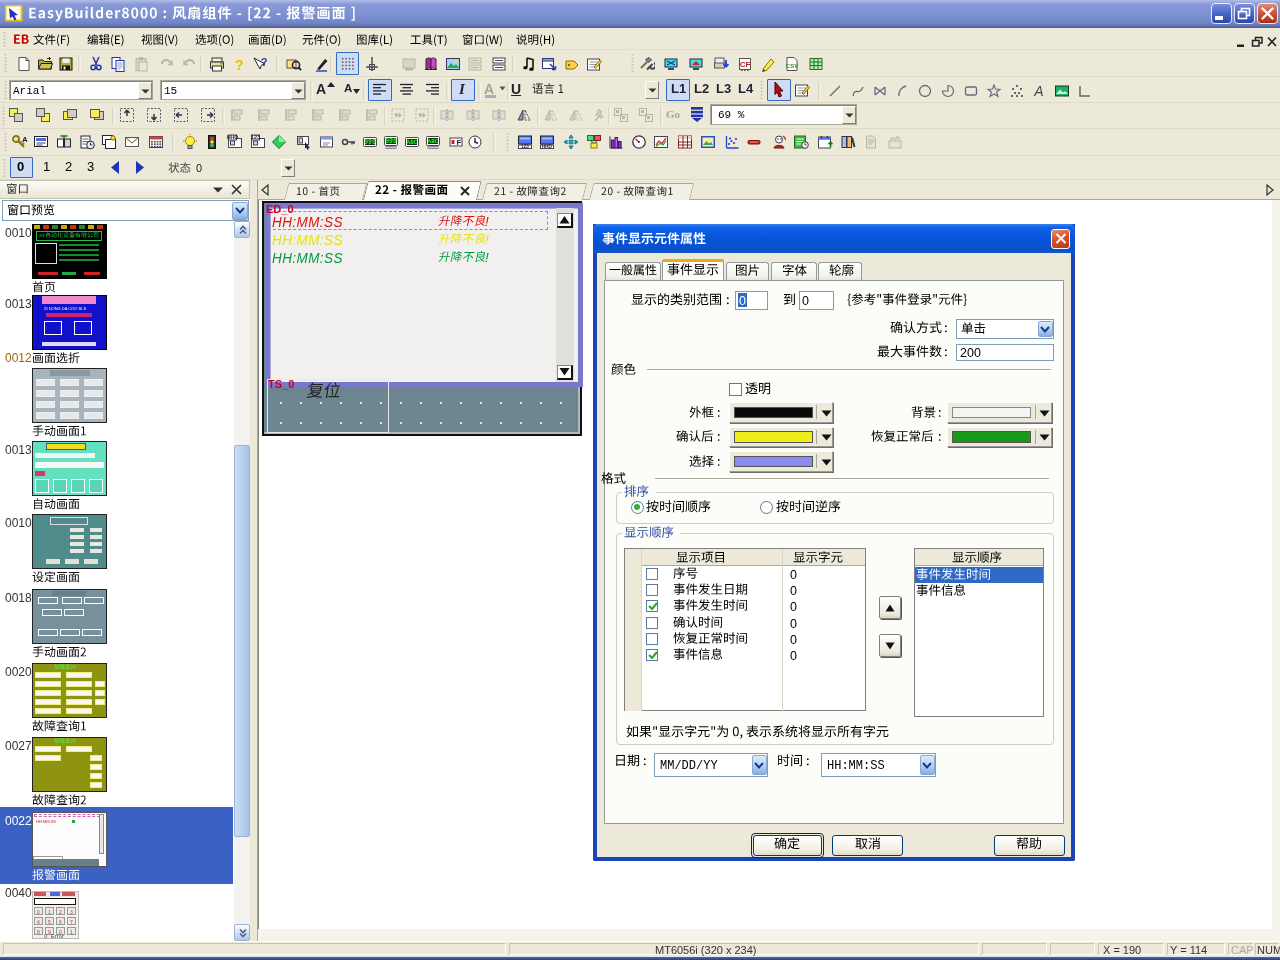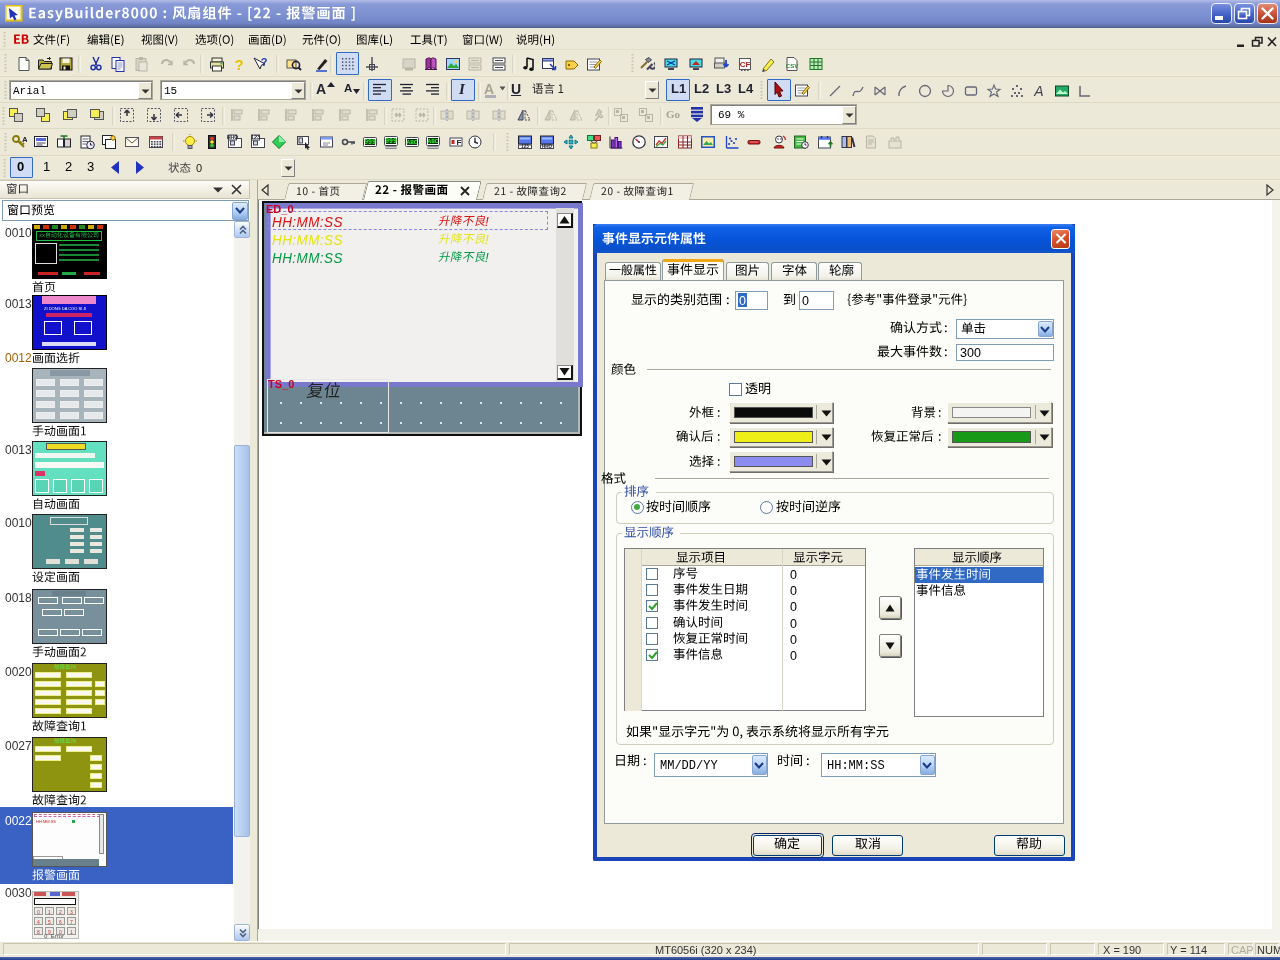--- a/index.html
+++ b/index.html
@@ -1242,21 +1242,21 @@
     <div style="position:absolute;left:32px;top:812px;width:75px;height:55px;background:#fdfdfd;border:1px solid #555;"></div>
 <div style="position:absolute;left:34px;top:814px;width:66px;height:3px;border:1px dashed #cc66aa;"></div>
 <div class="t" style="left:36px;top:819px;font:4px 'Liberation Sans';color:#cc2222">HH:MM:SS</div>
     <div style="position:absolute;left:72px;top:820px;width:3px;height:3px;background:#22aa44;"></div>
 <div style="position:absolute;left:99px;top:814px;width:5px;height:40px;background:#e8e8e8;border:1px solid #888;"></div>
 <div style="position:absolute;left:33px;top:856px;width:30px;height:8px;border:1px solid #999;"></div>
 <div style="position:absolute;left:33px;top:859px;width:66px;height:7px;background:#68808c;"></div>
 <svg style="position:absolute;left:32px;top:868.5px;overflow:visible" width="50" height="15">
       <path d="M5.1 0.6V11.3H6V5.6H6.3C6.8 6.8 7.4 8 8.2 9C7.6 9.7 6.9 10.2 6 10.6C6.3 10.8 6.5 11.1 6.6 11.3C7.5 10.9 8.2 10.3 8.8 9.6C9.4 10.3 10.1 10.9 10.9 11.2C11.1 11 11.4 10.7 11.6 10.5C10.8 10.1 10 9.6 9.4 9C10.2 7.8 10.8 6.4 11.1 4.9L10.5 4.7L10.4 4.8H6V1.5H9.8C9.8 2.6 9.7 3 9.5 3.2C9.4 3.3 9.3 3.3 9 3.3C8.8 3.3 8 3.3 7.2 3.2C7.4 3.4 7.5 3.7 7.5 4C8.3 4 9 4 9.4 4C9.8 4 10.1 3.9 10.3 3.7C10.6 3.4 10.7 2.7 10.7 1C10.8 0.9 10.8 0.6 10.8 0.6ZM7.2 5.6H10.1C9.8 6.5 9.3 7.5 8.8 8.3C8.1 7.5 7.6 6.6 7.2 5.6ZM2.3 0.2V2.7H0.6V3.5H2.3V6.1L0.4 6.6L0.6 7.5L2.3 7V10.2C2.3 10.4 2.2 10.4 2 10.4C1.8 10.4 1.2 10.4 0.5 10.4C0.7 10.7 0.8 11 0.8 11.3C1.8 11.3 2.3 11.3 2.7 11.1C3 11 3.2 10.7 3.2 10.2V6.8L4.6 6.3L4.5 5.5L3.2 5.8V3.5H4.5V2.7H3.2V0.2Z M14.3 8V8.5H21.7V8ZM14.3 6.9V7.5H21.7V6.9ZM14.2 9V11.3H15.1V10.9H21V11.3H21.8V9ZM15.1 10.4V9.6H21V10.4ZM17.3 5.2C17.4 5.4 17.5 5.6 17.6 5.8H12.8V6.4H23.2V5.8H18.6C18.5 5.5 18.3 5.2 18.1 5ZM13.8 1.7C13.6 2.3 13.1 3 12.4 3.4C12.6 3.5 12.8 3.8 12.9 3.9C13.1 3.8 13.3 3.6 13.4 3.5V5.1H14.1V4.8H15.9C15.9 5 16 5.2 16 5.3C16.3 5.3 16.7 5.3 16.8 5.3C17.1 5.3 17.3 5.2 17.4 5C17.6 4.8 17.7 4.2 17.8 2.5C17.8 2.4 17.8 2.2 17.8 2.2H14.4L14.5 1.8L14.4 1.8H14.8V1.4H16.2V1.8H17V1.4H18.3V0.8H17V0.3H16.2V0.8H14.8V0.3H14.1V0.8H12.6V1.4H14.1V1.8ZM19.6 0.2C19.3 1.3 18.7 2.2 17.9 2.8C18.1 3 18.4 3.2 18.5 3.3C18.8 3.1 19 2.8 19.3 2.5C19.5 3 19.8 3.4 20.2 3.8C19.7 4.2 19 4.4 18.3 4.6C18.4 4.8 18.7 5.1 18.7 5.3C19.5 5 20.2 4.7 20.8 4.3C21.4 4.8 22.2 5.2 23 5.4C23.1 5.2 23.4 4.9 23.5 4.7C22.7 4.5 22 4.2 21.4 3.8C21.9 3.3 22.3 2.7 22.5 1.9H23.4V1.2H20C20.2 1 20.3 0.7 20.4 0.4ZM21.7 1.9C21.5 2.4 21.2 2.9 20.8 3.3C20.4 2.9 20 2.4 19.7 1.9ZM17 2.7C16.9 4 16.9 4.4 16.8 4.6C16.7 4.7 16.6 4.7 16.5 4.7L16.2 4.7V3.1H13.8L14.1 2.7ZM14.1 3.6H15.5V4.3H14.1Z M25.1 1V1.9H34.9V1ZM27.1 3.2V8.6H32.9V3.2ZM27.9 6.3H29.6V7.8H27.9ZM30.4 6.3H32.1V7.8H30.4ZM27.9 4H29.6V5.5H27.9ZM30.4 4H32.1V5.5H30.4ZM25.1 4V10.7H34V11.2H34.9V3.9H34V9.8H26V4Z M40.7 6.3H43.2V7.7H40.7ZM40.7 5.6V4.2H43.2V5.6ZM40.7 8.4H43.2V9.8H40.7ZM36.7 1V1.9H41.3C41.2 2.4 41.1 3 41 3.4H37.2V11.3H38.1V10.6H45.8V11.3H46.8V3.4H41.9L42.4 1.9H47.3V1ZM38.1 9.8V4.2H39.8V9.8ZM45.8 9.8H44V4.2H45.8Z" fill="#ffffff"></path>
     </svg>
-<div class="t" style="left:5px;top:886px;font:12px 'Liberation Sans';color:#333">0030</div>
+<div class="t" style="left:5px;top:886px;font:12px 'Liberation Sans';color:#333">0040</div>
     <div style="position:absolute;left:32px;top:891px;width:47px;height:48px;background:#f2f1ec;border:1px solid #bbb;"></div>
 <div style="position:absolute;left:33px;top:892px;width:44px;height:5px;background:#e8e6e0;"></div>
 <div style="position:absolute;left:34px;top:892px;width:12px;height:4px;background:#cc5555;"></div>
 <div style="position:absolute;left:50px;top:892px;width:10px;height:4px;background:#5566cc;"></div>
 <div style="position:absolute;left:62px;top:892px;width:13px;height:4px;background:#cc5555;"></div>
 <div style="position:absolute;left:34px;top:898px;width:42px;height:7px;border:1.5px solid #111;background:#fff;"></div>
 <div style="position:absolute;left:34px;top:907px;width:9px;height:8px;background:#eceae4;border:1px solid #999;"></div>
 <div class="t" style="left:37px;top:909px;font:5px 'Liberation Sans';color:#cc3333">0</div>
     <div style="position:absolute;left:45px;top:907px;width:9px;height:8px;background:#eceae4;border:1px solid #999;"></div>
 <div class="t" style="left:48px;top:909px;font:5px 'Liberation Sans';color:#cc3333">1</div>
@@ -1406,21 +1406,21 @@
 <svg style="position:absolute;left:1040px;top:326px" width="10" height="7" viewBox="0 0 10 7">
       <path d="M1 1 L5 5.5 L9 1" stroke="#1c3a8c" stroke-width="2" fill="none"></path>
     </svg>
 <svg style="position:absolute;left:877px;top:344.5px;overflow:visible" width="67" height="16">
       <path d="M3.2 2.9H9.8V3.8H3.2ZM3.2 1.4H9.8V2.3H3.2ZM2.3 0.7V4.5H10.8V0.7ZM5.1 6.1V7H2.8V6.1ZM0.6 10.6 0.7 11.5 5.1 11V12.2H6.1V10.8L6.8 10.8V10L6.1 10V6.1H12.3V5.3H0.6V6.1H1.9V10.5ZM6.6 6.9V7.7H7.4L7.1 7.8C7.5 8.7 8 9.6 8.7 10.3C8 10.8 7.2 11.2 6.4 11.5C6.6 11.6 6.8 12 6.9 12.2C7.7 11.9 8.6 11.4 9.4 10.8C10.1 11.4 11 11.9 11.9 12.2C12.1 11.9 12.3 11.6 12.5 11.4C11.6 11.2 10.7 10.8 10 10.3C10.9 9.4 11.6 8.4 12 7.1L11.4 6.9L11.2 6.9ZM8 7.7H10.8C10.5 8.5 10 9.1 9.4 9.7C8.8 9.1 8.3 8.5 8 7.7ZM5.1 7.7V8.6H2.8V7.7ZM5.1 9.3V10.1L2.8 10.4V9.3Z M19 0.3C19 1.3 19 2.6 18.8 4H13.8V5H18.6C18.1 7.5 16.8 10 13.6 11.4C13.8 11.6 14.1 11.9 14.3 12.2C17.5 10.7 18.9 8.2 19.5 5.7C20.5 8.7 22.2 11 24.7 12.2C24.9 11.9 25.2 11.5 25.5 11.3C22.9 10.2 21.2 7.9 20.3 5H25.2V4H19.8C20 2.6 20 1.3 20 0.3Z M27.7 9.5V10.2H32V11.1C32 11.4 31.9 11.4 31.6 11.4C31.4 11.5 30.6 11.5 29.8 11.4C30 11.7 30.1 12 30.2 12.3C31.3 12.3 32 12.2 32.4 12.1C32.8 12 33 11.7 33 11.1V10.2H36.1V10.8H37.1V8.5H38.4V7.7H37.1V6.1H33V5.2H36.9V2.9H33V2.1H38.2V1.3H33V0.3H32V1.3H26.9V2.1H32V2.9H28.2V5.2H32V6.1H27.9V6.8H32V7.7H26.6V8.5H32V9.5ZM29.2 3.6H32V4.5H29.2ZM33 3.6H35.9V4.5H33ZM33 6.8H36.1V7.7H33ZM33 8.5H36.1V9.5H33Z M43.1 6.7V7.7H46.9V12.2H47.8V7.7H51.4V6.7H47.8V3.9H50.8V2.9H47.8V0.4H46.9V2.9H45.1C45.3 2.3 45.4 1.7 45.6 1.1L44.6 0.9C44.3 2.6 43.8 4.3 43 5.4C43.3 5.5 43.7 5.7 43.8 5.9C44.2 5.3 44.5 4.6 44.8 3.9H46.9V6.7ZM42.5 0.3C41.8 2.3 40.6 4.2 39.4 5.5C39.6 5.7 39.9 6.2 40 6.5C40.4 6 40.8 5.5 41.2 4.9V12.2H42.1V3.4C42.6 2.5 43 1.5 43.4 0.6Z M57.8 0.5C57.5 1 57.1 1.8 56.8 2.2L57.4 2.5C57.8 2.1 58.2 1.5 58.6 0.9ZM53.1 0.9C53.5 1.4 53.8 2.1 54 2.6L54.7 2.3C54.6 1.8 54.2 1.1 53.9 0.6ZM57.3 7.8C57 8.5 56.6 9 56.1 9.5C55.6 9.3 55.1 9 54.6 8.8C54.8 8.5 55 8.2 55.2 7.8ZM53.4 9.2C54.1 9.4 54.8 9.8 55.4 10.1C54.6 10.7 53.6 11.1 52.5 11.4C52.7 11.5 52.9 11.9 53 12.1C54.2 11.8 55.3 11.3 56.2 10.5C56.7 10.8 57.1 11 57.4 11.3L58 10.6C57.7 10.4 57.3 10.2 56.9 9.9C57.6 9.2 58.1 8.3 58.4 7.2L57.9 6.9L57.7 7H55.6L55.9 6.3L55 6.1C54.9 6.4 54.8 6.7 54.7 7H52.9V7.8H54.3C54 8.3 53.7 8.8 53.4 9.2ZM55.3 0.2V2.7H52.6V3.5H55C54.4 4.3 53.4 5.1 52.5 5.5C52.7 5.7 52.9 6 53 6.3C53.8 5.8 54.7 5.1 55.3 4.3V5.9H56.3V4.2C56.9 4.6 57.7 5.2 58 5.5L58.5 4.8C58.2 4.6 57.1 3.9 56.4 3.5H58.9V2.7H56.3V0.2ZM60.2 0.4C59.9 2.7 59.3 4.8 58.3 6.2C58.5 6.3 58.8 6.6 59 6.8C59.3 6.3 59.6 5.7 59.9 5.1C60.2 6.4 60.5 7.6 61 8.6C60.3 9.8 59.3 10.8 57.9 11.5C58 11.7 58.3 12.1 58.4 12.3C59.7 11.5 60.7 10.6 61.5 9.5C62.2 10.6 63 11.5 64 12.1C64.1 11.9 64.4 11.5 64.6 11.3C63.5 10.8 62.7 9.8 62 8.6C62.7 7.3 63.2 5.6 63.4 3.7H64.3V2.8H60.6C60.8 2.1 61 1.3 61.1 0.5ZM62.5 3.7C62.3 5.2 62 6.5 61.5 7.6C61 6.4 60.7 5.1 60.4 3.7Z" fill="#000000"></path>
     </svg>
 <svg style="position:absolute;left:944px;top:344.5px;overflow:visible" width="5" height="16">
       <path d="M1.8 6.1C2.3 6.1 2.7 5.7 2.7 5.2C2.7 4.7 2.3 4.3 1.8 4.3C1.3 4.3 0.9 4.7 0.9 5.2C0.9 5.7 1.3 6.1 1.8 6.1ZM1.8 11.3C2.3 11.3 2.7 11 2.7 10.5C2.7 9.9 2.3 9.5 1.8 9.5C1.3 9.5 0.9 9.9 0.9 10.5C0.9 11 1.3 11.3 1.8 11.3Z" fill="#000000"></path>
     </svg>
 <div style="position:absolute;left:956px;top:343.5px;width:97.5px;height:17.5px;background:#fff;border:1px solid #7f9db9;"></div>
-<div class="t" style="left:960px;top:346px;font:12.5px 'Liberation Sans';color:#000">300</div>
+<div class="t" style="left:960px;top:346px;font:12.5px 'Liberation Sans';color:#000">200</div>
     <svg style="position:absolute;left:611px;top:362.5px;overflow:visible" width="27" height="16">
       <path d="M8.7 4.4C8.7 8.9 8.6 10.3 5.4 11.1C5.6 11.3 5.8 11.6 5.8 11.8C9.2 10.9 9.4 9.2 9.5 4.4ZM5 5C4.3 5.6 3 6.2 2 6.5C2.2 6.7 2.4 6.9 2.6 7.1C3.7 6.8 5 6.1 5.8 5.3ZM5.4 8.4C4.6 9.4 3.2 10.3 1.7 10.8C1.9 10.9 2.1 11.2 2.2 11.4C3.8 10.9 5.3 10 6.2 8.8ZM9.2 9.8C10.1 10.3 11 11.2 11.5 11.8L12 11.2C11.6 10.6 10.6 9.8 9.8 9.3ZM6.7 3.1V9H7.5V3.8H10.6V9H11.4V3.1H9.1C9.2 2.7 9.4 2.2 9.6 1.8H11.8V1H6.4V1.8H8.8C8.7 2.2 8.5 2.7 8.3 3.1ZM2.9 0.4C3 0.8 3.2 1.2 3.3 1.5H0.9V2.3H6.2V1.5H4.2C4.1 1.1 3.9 0.6 3.6 0.2ZM5.2 6.7C4.5 7.5 3.1 8.2 1.9 8.6C1.9 7.9 2 7.3 2 6.7V4.8H6.2V4.1H4.9C5.2 3.6 5.4 3.1 5.7 2.6L4.9 2.4C4.7 2.9 4.4 3.6 4.1 4.1H2.4L3.1 3.8C3 3.4 2.7 2.8 2.4 2.4L1.7 2.6C2 3 2.2 3.6 2.3 4.1H1.1V6.7C1.1 8.1 1.1 9.9 0.4 11.3C0.6 11.4 1 11.6 1.2 11.8C1.6 10.9 1.8 9.7 1.9 8.6C2.1 8.8 2.3 9.1 2.4 9.3C3.7 8.8 5.1 7.9 5.9 7Z M18.4 4.6V6.8H15.5V4.6ZM19.3 4.6H22.3V6.8H19.3ZM20 2.2C19.6 2.7 19.1 3.3 18.7 3.7H15.4C15.8 3.2 16.3 2.7 16.7 2.2ZM16.9 0.2C16.1 1.9 14.5 3.4 13 4.4C13.2 4.6 13.4 5 13.5 5.2C13.9 5 14.3 4.7 14.6 4.4V9.7C14.6 11.2 15.2 11.5 17.2 11.5C17.7 11.5 21.6 11.5 22.1 11.5C23.9 11.5 24.3 11 24.5 9C24.3 9 23.9 8.8 23.6 8.7C23.5 10.3 23.3 10.7 22.1 10.7C21.2 10.7 17.8 10.7 17.2 10.7C15.8 10.7 15.5 10.5 15.5 9.8V7.7H22.3V8.2H23.3V3.7H19.8C20.4 3.1 21 2.4 21.4 1.7L20.8 1.3L20.6 1.3H17.3C17.5 1.1 17.6 0.8 17.8 0.5Z" fill="#000000"></path>
     </svg>
 <div style="position:absolute;left:647px;top:368.5px;width:404px;height:1px;background:#aca899;"></div>
 <div style="position:absolute;left:647px;top:369.5px;width:404px;height:1px;background:#fff;"></div>
 <div style="position:absolute;left:729px;top:382.5px;width:13px;height:13px;background:#fff;border:1px solid #5a7a9c;"></div>
 <svg style="position:absolute;left:745px;top:381.5px;overflow:visible" width="28" height="16">
       <path d="M0.8 1.2C1.5 1.9 2.4 2.8 2.8 3.4L3.6 2.8C3.2 2.2 2.3 1.3 1.5 0.7ZM11.1 0.5C9.6 0.8 6.7 1 4.4 1.1C4.5 1.3 4.6 1.6 4.6 1.8C5.6 1.8 6.7 1.8 7.7 1.7V2.7H4.1V3.4H7.1C6.2 4.3 4.9 5.2 3.7 5.6C3.9 5.7 4.1 6.1 4.3 6.3C5.5 5.8 6.8 4.9 7.7 3.9V5.6H8.6V3.8C9.5 4.8 10.8 5.8 12 6.2C12.1 6 12.4 5.7 12.6 5.5C11.4 5.1 10 4.3 9.2 3.4H12.4V2.7H8.6V1.6C9.8 1.5 10.9 1.3 11.7 1.1ZM5.1 5.9V6.7H6.6C6.4 8.1 5.8 9.1 4 9.7C4.2 9.9 4.5 10.2 4.5 10.4C6.6 9.7 7.3 8.4 7.5 6.7H9.1C9 7.1 8.9 7.5 8.8 7.9H11C10.9 8.8 10.7 9.3 10.6 9.4C10.5 9.5 10.4 9.5 10.1 9.5C9.9 9.5 9.3 9.5 8.7 9.5C8.8 9.7 8.9 10 8.9 10.2C9.6 10.3 10.2 10.3 10.5 10.2C10.9 10.2 11.1 10.2 11.3 10C11.6 9.7 11.8 9 11.9 7.5C11.9 7.4 11.9 7.1 11.9 7.1H9.8L10.1 5.9ZM3.3 5.3H0.7V6.2H2.3V10.1C1.8 10.4 1.2 10.8 0.6 11.4L1.2 12.2C2 11.4 2.7 10.7 3.2 10.7C3.4 10.7 3.8 11.1 4.4 11.4C5.2 11.9 6.3 12.1 7.8 12.1C9.1 12.1 11.3 12 12.3 11.9C12.3 11.6 12.5 11.2 12.6 10.9C11.3 11 9.3 11.1 7.8 11.1C6.4 11.1 5.3 11.1 4.5 10.6C3.9 10.2 3.6 9.9 3.3 9.9Z M17.4 5.3V7.9H15V5.3ZM17.4 4.4H15V1.9H17.4ZM14 1.1V10H15V8.8H18.3V1.1ZM24.1 1.7V4H20.5V1.7ZM19.5 0.8V5.4C19.5 7.5 19.3 10 17.1 11.6C17.3 11.8 17.7 12.1 17.8 12.3C19.3 11.2 20 9.6 20.3 8H24.1V10.9C24.1 11.2 24 11.2 23.8 11.2C23.6 11.3 22.7 11.3 21.9 11.2C22 11.5 22.2 11.9 22.2 12.2C23.4 12.2 24.1 12.2 24.5 12C24.9 11.9 25.1 11.5 25.1 10.9V0.8ZM24.1 4.9V7.2H20.4C20.4 6.6 20.5 6 20.5 5.5V4.9Z" fill="#000000"></path>
     </svg>
 <svg style="position:absolute;left:688.5px;top:405.5px;overflow:visible" width="27" height="16">

